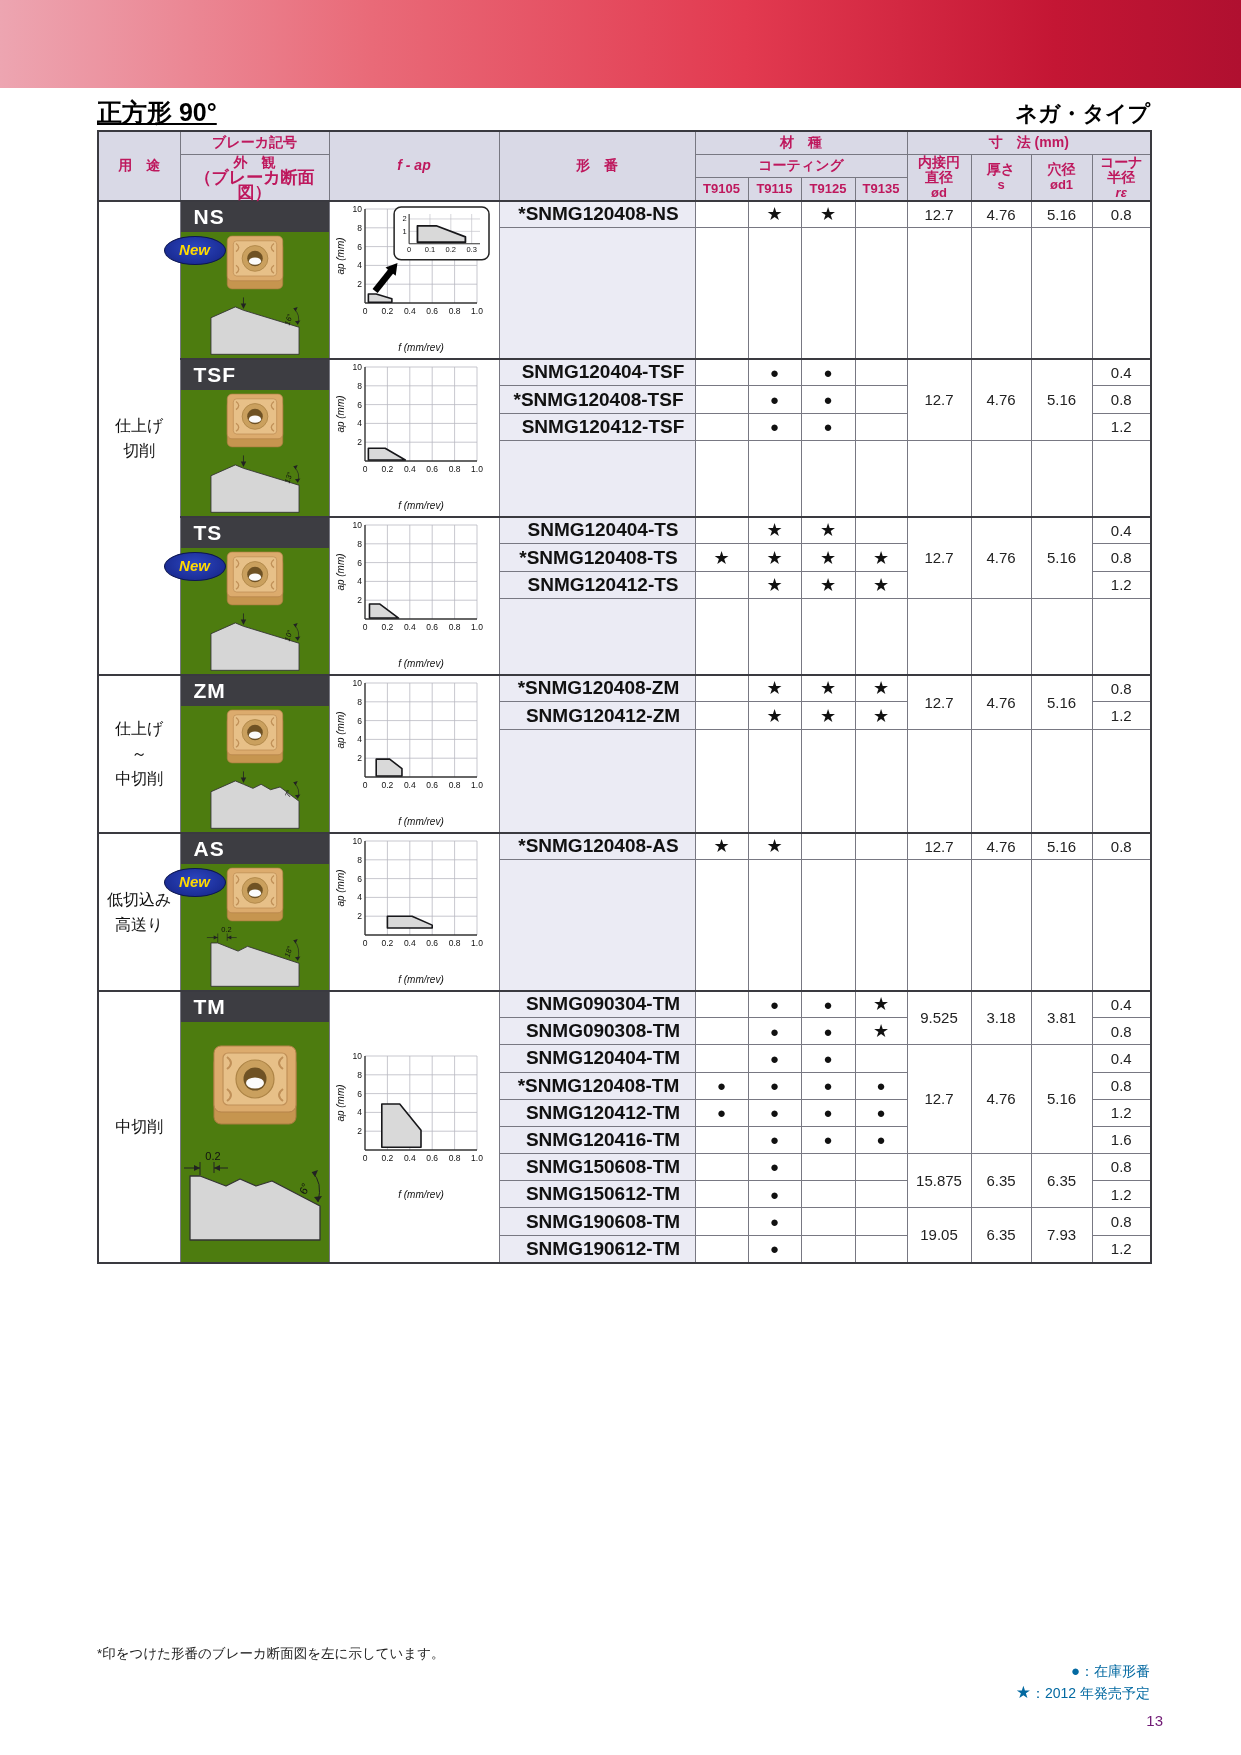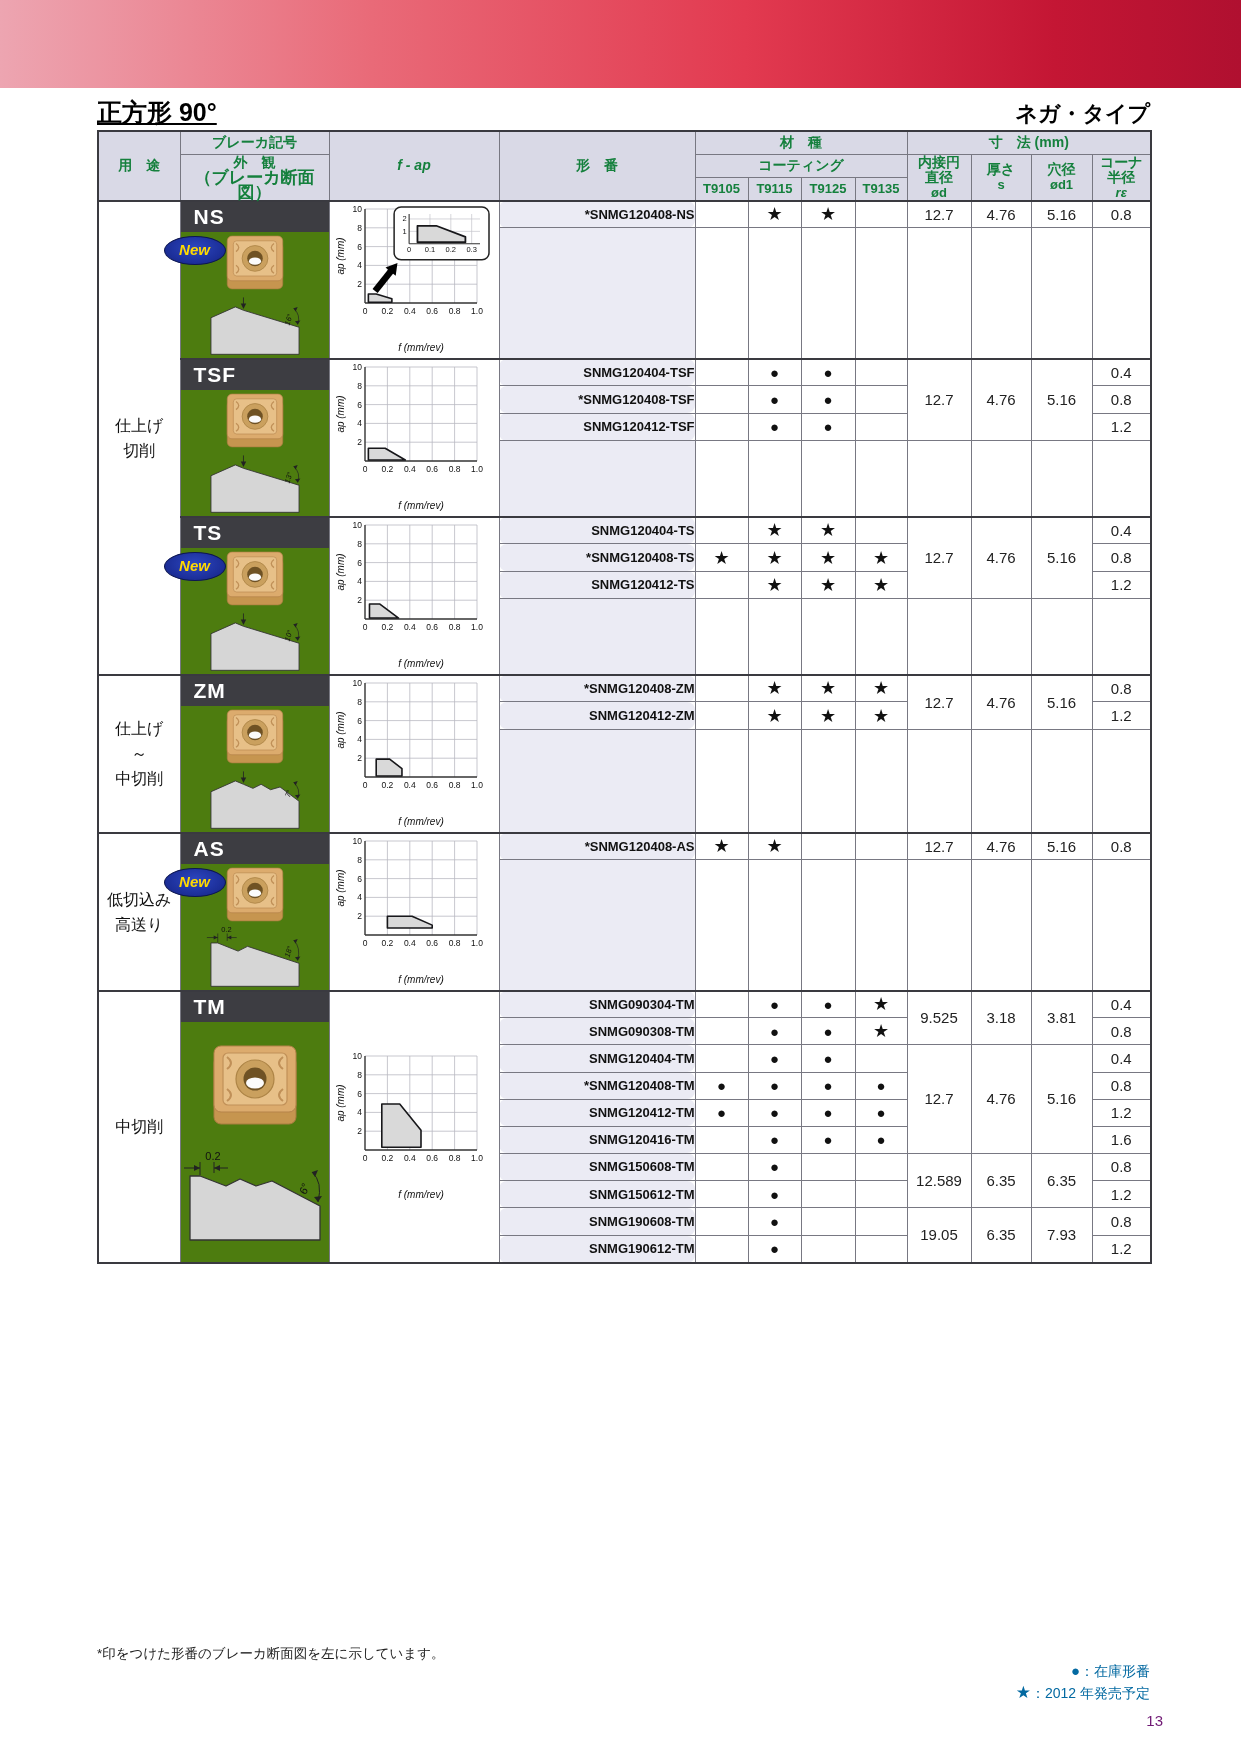--- a/index.html
+++ b/index.html
@@ -6,39 +6,39 @@
   .page{position:relative;width:1241px;height:1755px;background:#ffffff;
         font-family:"Liberation Sans","DejaVu Sans",sans-serif;color:#111;overflow:hidden;}
   .banner{position:absolute;left:0;top:0;width:1241px;height:88px;
           background:linear-gradient(90deg,#eda5b1 0%,#e96a78 30%,#e23a50 60%,#c41634 85%,#b01030 100%);}
   .title-row{position:absolute;left:97px;top:96px;width:1053px;display:flex;justify-content:space-between;align-items:flex-end;}
   .title-left{font-size:25px;font-weight:bold;color:#000;text-decoration:underline;}
   .title-right{font-size:22px;font-weight:bold;color:#000;}
   table.cat{position:absolute;left:97px;top:130px;width:1053px;border-collapse:collapse;table-layout:fixed;
             border:2px solid #3a3a40;}
   .cat th,.cat td{border:1px solid #787882;padding:0;overflow:visible;}
-  .cat thead th{background:#d9d9e6;color:#15803d;font-size:14px;font-weight:bold;text-align:center;line-height:15px;margin-top:24px;}
+  .cat thead th{background:#d9d9e6;color:#be185d;font-size:14px;font-weight:bold;text-align:center;line-height:15px;margin-top:24px;}
   .cat thead{border-bottom:2px solid #3a3a40;}
   .cat thead .sub{font-size:17px;font-weight:bold;}
   .cat thead .sym{font-size:13px;}
   .cat thead .ital{font-style:italic;}
   .grade-th{font-size:13px !important;}
   tr.hr-a{height:23px;} tr.hr-b{height:23px;} tr.hr-c{height:22px;}
   tr.sec-start>td{border-top:2px solid #3a3a40;}
   td.usage{text-align:center;vertical-align:middle;font-size:16px;font-weight:normal;line-height:25px;background:#fff;}
   td.breaker{vertical-align:top;background:#4d7c0f;}
   .sec-bar{height:30px;background:#3d3d42;color:#fff;font-size:21px;font-weight:bold;
            line-height:30px;padding-left:13px;letter-spacing:1px;box-sizing:border-box;}
   .breaker-body{position:relative;display:flex;flex-direction:column;justify-content:space-evenly;align-items:center;}
   .badge{position:absolute;left:-17px;top:4px;width:60px;height:27px;border-radius:50%;
          background:radial-gradient(ellipse at 50% 40%,#2c46c0 0%,#1b2d96 70%,#12205f 100%);
          color:#ffd900;font-size:15px;font-weight:bold;font-style:italic;text-align:center;line-height:26px;
          border:1px solid #0d1650;z-index:3;}
   td.fap{vertical-align:middle;text-align:center;background:#fff;}
-  td.model{background:#ebebf4;font-weight:bold;font-size:13px;text-align:right;vertical-align:middle;white-space:nowrap;border-radius:8px;}
+  td.model{background:#ebebf4;font-weight:bold;font-size:19px;text-align:center;vertical-align:middle;white-space:nowrap;}
   td.model.star{padding-left:3px;} td.model.nostar{padding-left:12px;}
   td.mark{text-align:center;vertical-align:middle;font-size:15px;}
   td.mark .st{font-size:18px;line-height:18px;}
   td.dimv,td.rev{text-align:center;vertical-align:middle;font-size:15px;color:#222;}
   td.mfill{background:#ebebf4;}
   .footnote{position:absolute;left:97px;top:1645px;font-size:13.5px;color:#222;}
   .legend{position:absolute;right:91px;top:1660px;text-align:right;font-size:14px;color:#0369a1;line-height:22px;}
   .legend .sym-dot{font-size:15px;} .legend .sym-star{font-size:17px;}
   .pagenum{position:absolute;right:78px;top:1712px;font-size:15px;color:#701a75;}
 </style>
@@ -665,21 +665,21 @@
           <td class="mark"><span class="dt">●</span></td>
           <td class="mark"><span class="dt">●</span></td>
           <td class="rev">1.6</td>
         </tr>
         <tr class="data-row" style="height: 27px; padding-left: 8px;">
           <td class="model nostar">SNMG150608-TM</td>
           <td class="mark"></td>
           <td class="mark"><span class="dt">●</span></td>
           <td class="mark"></td>
           <td class="mark"></td>
-          <td class="dimv" rowspan="2">12.589</td>
+          <td class="dimv" rowspan="2">15.875</td>
           <td class="dimv" rowspan="2">6.35</td>
           <td class="dimv" rowspan="2">6.35</td>
           <td class="rev">0.8</td>
         </tr>
         <tr class="data-row" style="height: 27px;">
           <td class="model nostar">SNMG150612-TM</td>
           <td class="mark"></td>
           <td class="mark"><span class="dt">●</span></td>
           <td class="mark"></td>
           <td class="mark"></td>

